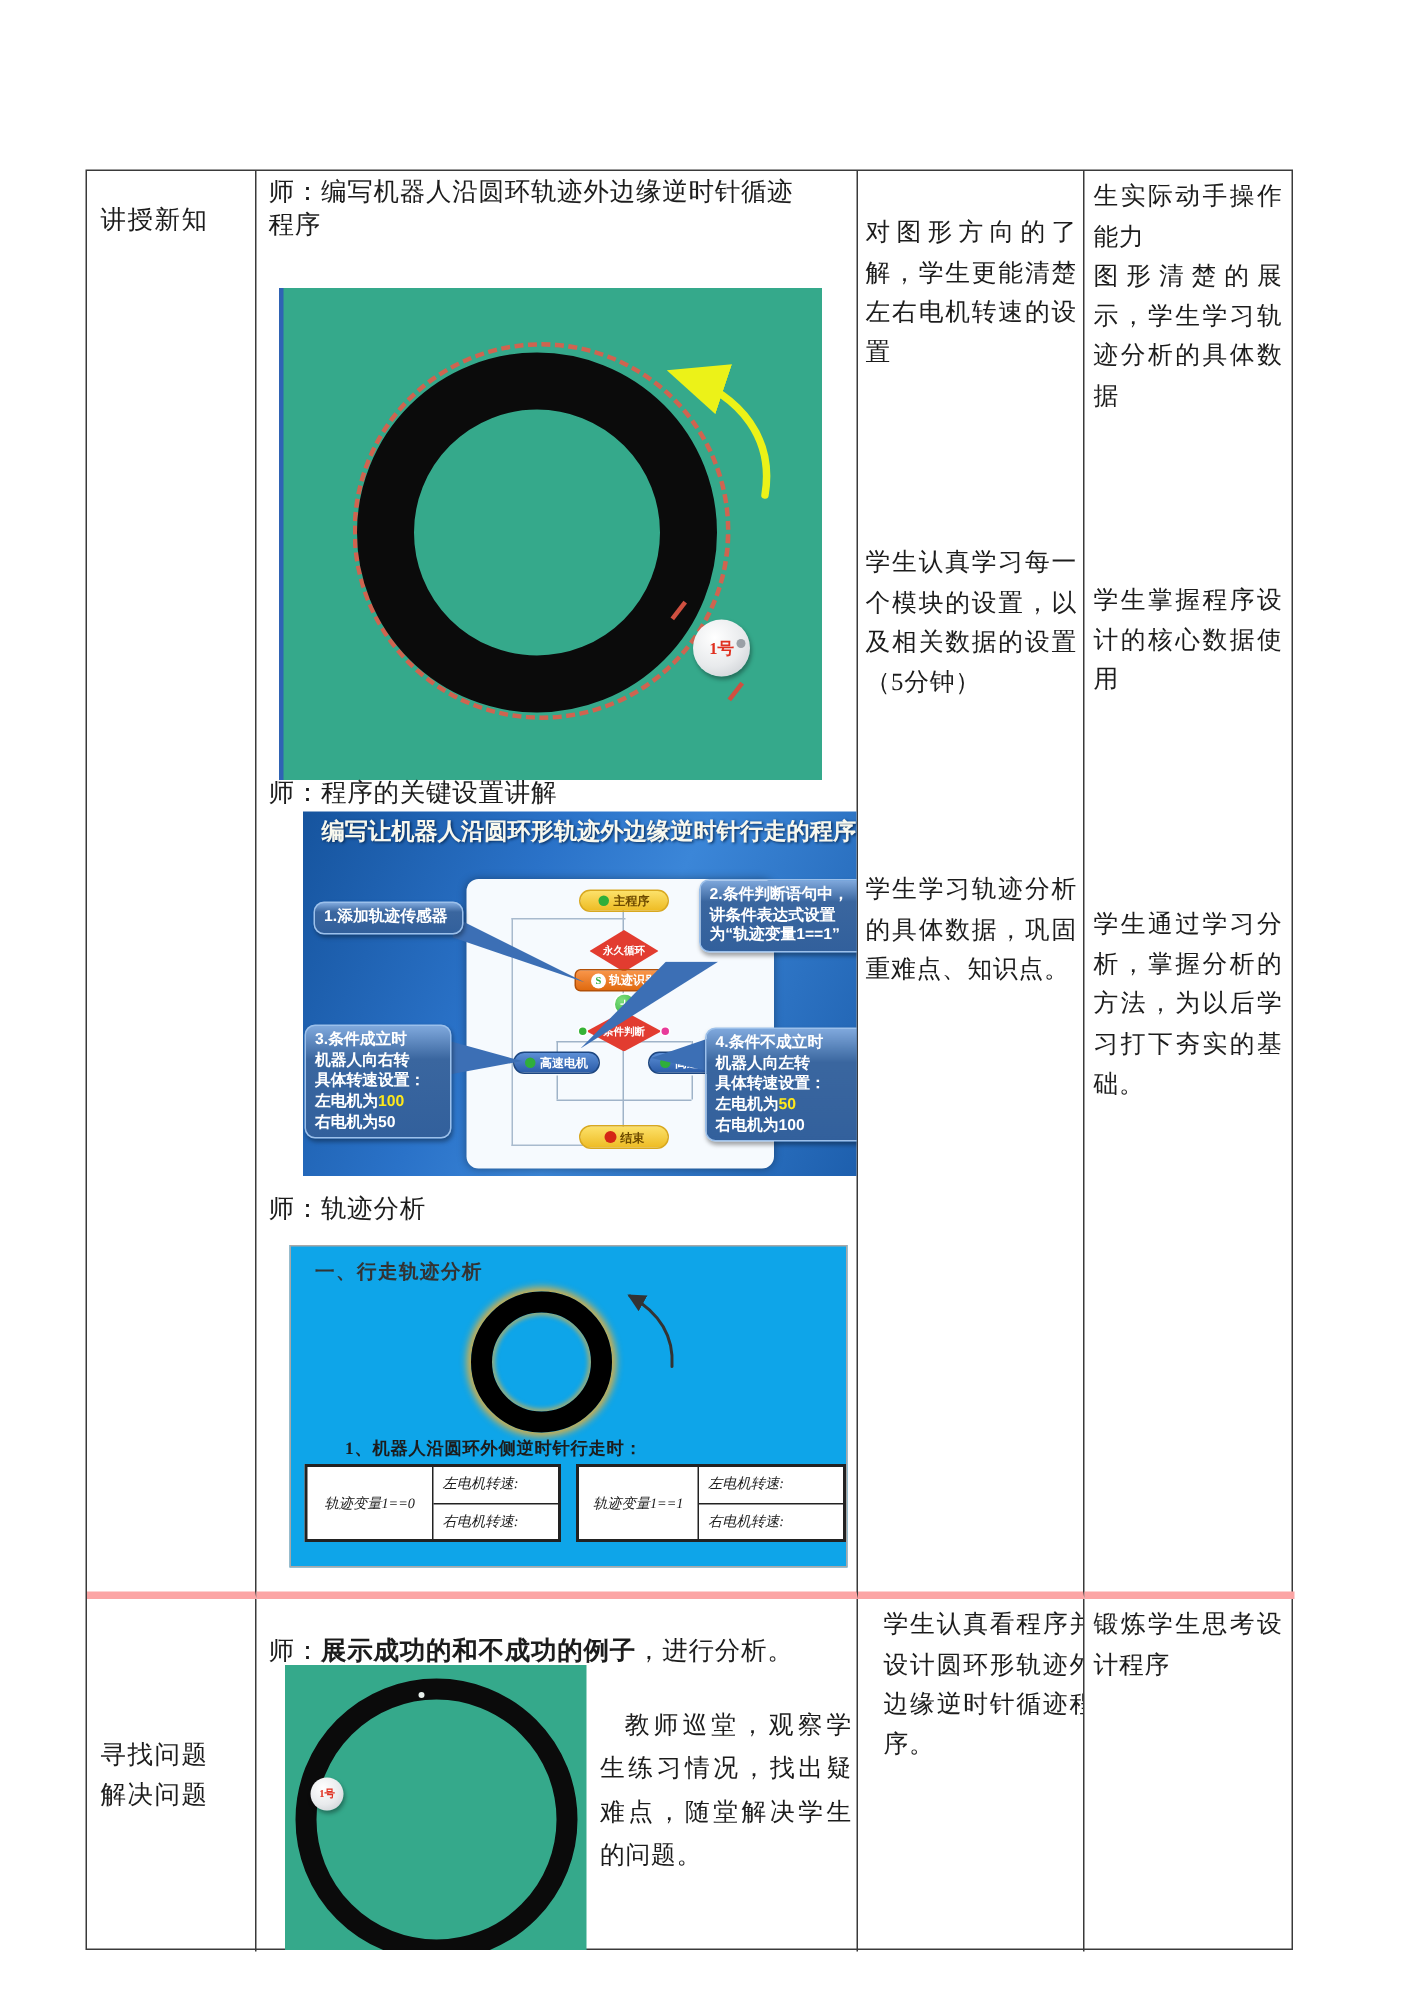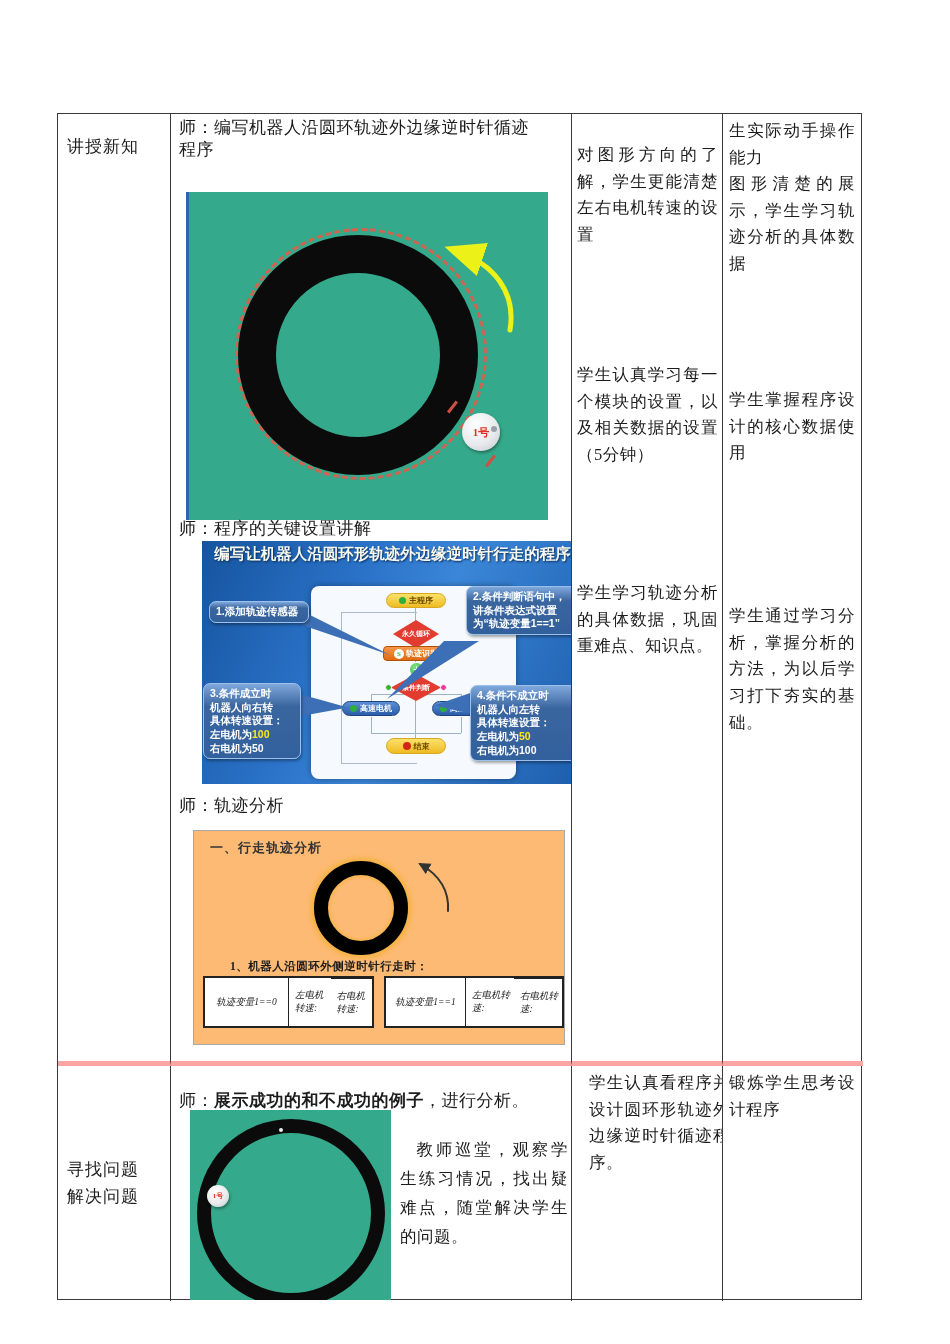--- a/index.html
+++ b/index.html
@@ -57,29 +57,29 @@
   .plus{position:absolute;left:98px;top:76px;width:15px;height:15px;border-radius:50%;
          background:radial-gradient(circle at 35% 30%,#7fe07f,#2fae3a);border:1px solid #fff;color:#fff;
          font-size:12px;line-height:13px;text-align:center;font-weight:bold;box-sizing:border-box;}
   .callout{position:absolute;background:linear-gradient(180deg,#7fa8dc 0%,#3a669f 30%,#32609c 100%);
          border:1.5px solid #9cc0ea;border-radius:7px;color:#fff;font-weight:bold;font-size:10.5px;
          line-height:1.3;padding:3px 6px;box-shadow:1px 2px 3px rgba(0,0,0,.35);box-sizing:border-box;
          font-family:"Liberation Sans","DejaVu Sans",sans-serif;z-index:5;}
   .tail{position:absolute;background:#3c6fb5;z-index:4;}
   .val-hi{color:#ffe81a;}
   
-  .img3{position:absolute;left:22px;top:716px;width:372px;height:215px;background:#fdba74;
+  .img3{position:absolute;left:22px;top:716px;width:372px;height:215px;background:#0ea5e9;
         border:1px solid #a8a8a8;box-sizing:border-box;}
   .ring3{position:absolute;left:120px;top:30px;width:94px;height:94px;border:14px solid #000;
         border-radius:50%;box-sizing:border-box;
         box-shadow:0 0 5px 3px rgba(243,176,48,.85), inset 0 0 3px 2px rgba(243,176,48,.6);}
   .mtab{position:absolute;border:2px solid #222;display:flex;box-sizing:border-box;background:#fff;}
   .mtab .var{border-right:1px solid #222;display:flex;align-items:center;justify-content:center;
         font-size:9.5px;font-style:italic;box-sizing:border-box;}
-  .mtab .cells{flex:1;display:flex;}
+  .mtab .cells{flex:1;display:flex;flex-direction:column;}
   .mtab .mcell{flex:1;display:flex;align-items:center;padding-left:6px;font-size:9.5px;font-style:italic;box-sizing:border-box;}
   .mtab .mcell + .mcell{border-top:1px solid #222;}
   
   .img4{position:absolute;left:19px;top:44px;width:201px;height:190px;background:#35a98b;overflow:hidden;}
   .ring4{position:absolute;left:7px;top:9px;width:188px;height:188px;border:14px solid #0b0b0b;
         border-radius:50%;box-sizing:border-box;}
   .robot4{left:17px;top:75px;width:22px;height:22px;}
   .robot4 .rlabel{font-size:7px;}
   .speck{position:absolute;left:89px;top:18px;width:4px;height:4px;border-radius:50%;background:#e8f0ec;}
 </style>
@@ -148,21 +148,21 @@
           <div class="dotg" style="left:74px;top:98px;"></div>
           <div class="dotp" style="left:129px;top:98px;"></div>
           <div class="node pill-b" style="left:31px;top:115px;width:58px;height:15px;">
             <span class="dotg2"></span>
             <span>高速电机</span>
           </div>
           <div class="node pill-b" style="left:121px;top:115px;width:58px;height:15px;">
             <span class="dotg2"></span>
             <span>高速电机</span>
           </div>
-          <div class="node pill-y" style="left:75px;top:152px;width:60px;height:16px;">
+          <div class="node pill-y" style="left:75px;top:164px;width:60px;height:16px;">
             <span class="dotr"></span>
             <span>结束</span>
           </div>
         </div>
 
         <div class="tail" style="left:100px;top:70px;width:88px;height:44px;clip-path:polygon(0 0,0 32%,100% 100%);"></div>
         <div class="tail" style="left:185px;top:100px;width:92px;height:58px;clip-path:polygon(100% 0,62% 0,0 100%);"></div>
         <div class="tail" style="left:94px;top:152px;width:52px;height:24px;clip-path:polygon(0 0,0 100%,100% 60%);"></div>
         <div class="tail" style="left:232px;top:150px;width:42px;height:24px;clip-path:polygon(100% 0,100% 100%,0 60%);"></div>
 

